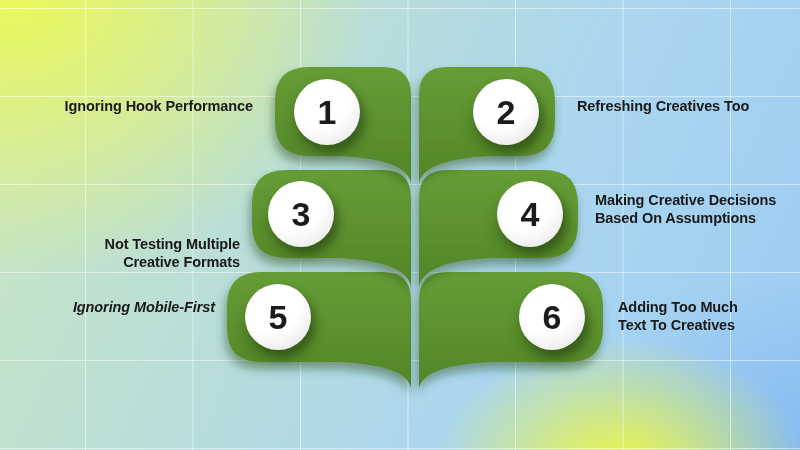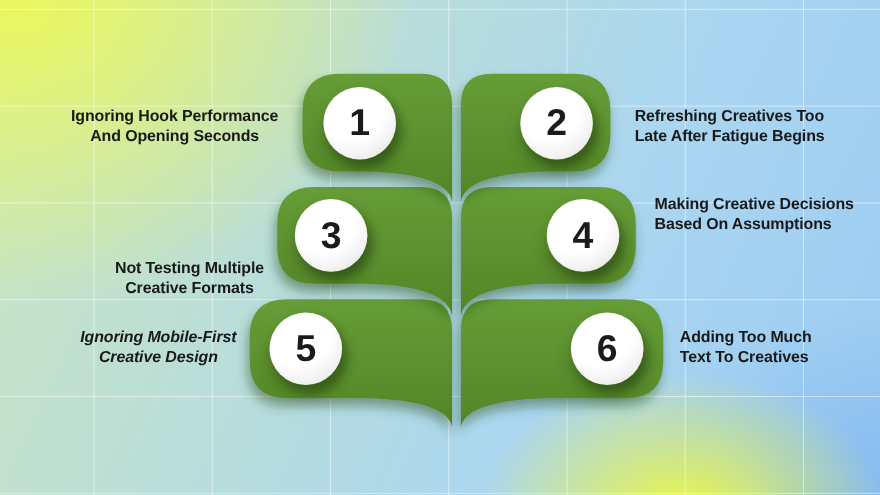--- a/index.html
+++ b/index.html
@@ -33,23 +33,23 @@
     font-size:34px;font-weight:600;color:#1b1b1b;
   }
   .c1{left:294px;top:79px;}  .c2{left:473px;top:79px;}
   .c3{left:268px;top:181px;} .c4{left:497px;top:181px;}
   .c5{left:245px;top:284px;} .c6{left:519px;top:284px;}
   .label{
     position:absolute;
     font-size:14.5px;font-weight:700;line-height:17.5px;
     color:#191919;letter-spacing:-.1px;white-space:nowrap;
   }
-  .label.left{text-align:center;}
+  .label.left{text-align:right;}
   .l1{right:547px;top:98px;}  .l2{left:577px;top:98px;}
-  .l3{right:560px;top:196px;margin-top:40px;} .l4{left:595px;top:178px;}
+  .l3{right:560px;top:196px;margin-top:40px;} .l4{left:595px;top:192px;}
   .l5{right:585px;top:299px;font-style:italic;} .l6{left:618px;top:299px;}
 </style>
 </head>
 <body>
 
 <div class="stage">
   <div class="grid"></div>
 
   <svg class="leaves" width="800" height="450" viewBox="0 0 800 450" aria-hidden="true">
     <defs>
@@ -86,35 +86,32 @@
     </div>
   <div class="circle c5">
       <span>5</span>
     </div>
   <div class="circle c6">
       <span>6</span>
     </div>
 
   <div class="label left l1">
     <div>Ignoring Hook Performance</div>
-    <div>And Opening Seconds</div>
   </div>
   <div class="label l2">
     <div>Refreshing Creatives Too</div>
-    <div>Late After Fatigue Begins</div>
   </div>
   <div class="label left l3">
     <div>Not Testing Multiple</div>
     <div>Creative Formats</div>
   </div>
   <div class="label l4">
     <div>Making Creative Decisions</div>
     <div>Based On Assumptions</div>
   </div>
   <div class="label left l5">
     <div>Ignoring Mobile-First</div>
-    <div>Creative Design</div>
   </div>
   <div class="label l6">
     <div>Adding Too Much</div>
     <div>Text To Creatives</div>
   </div>
 </div>
 
 </body></html>

